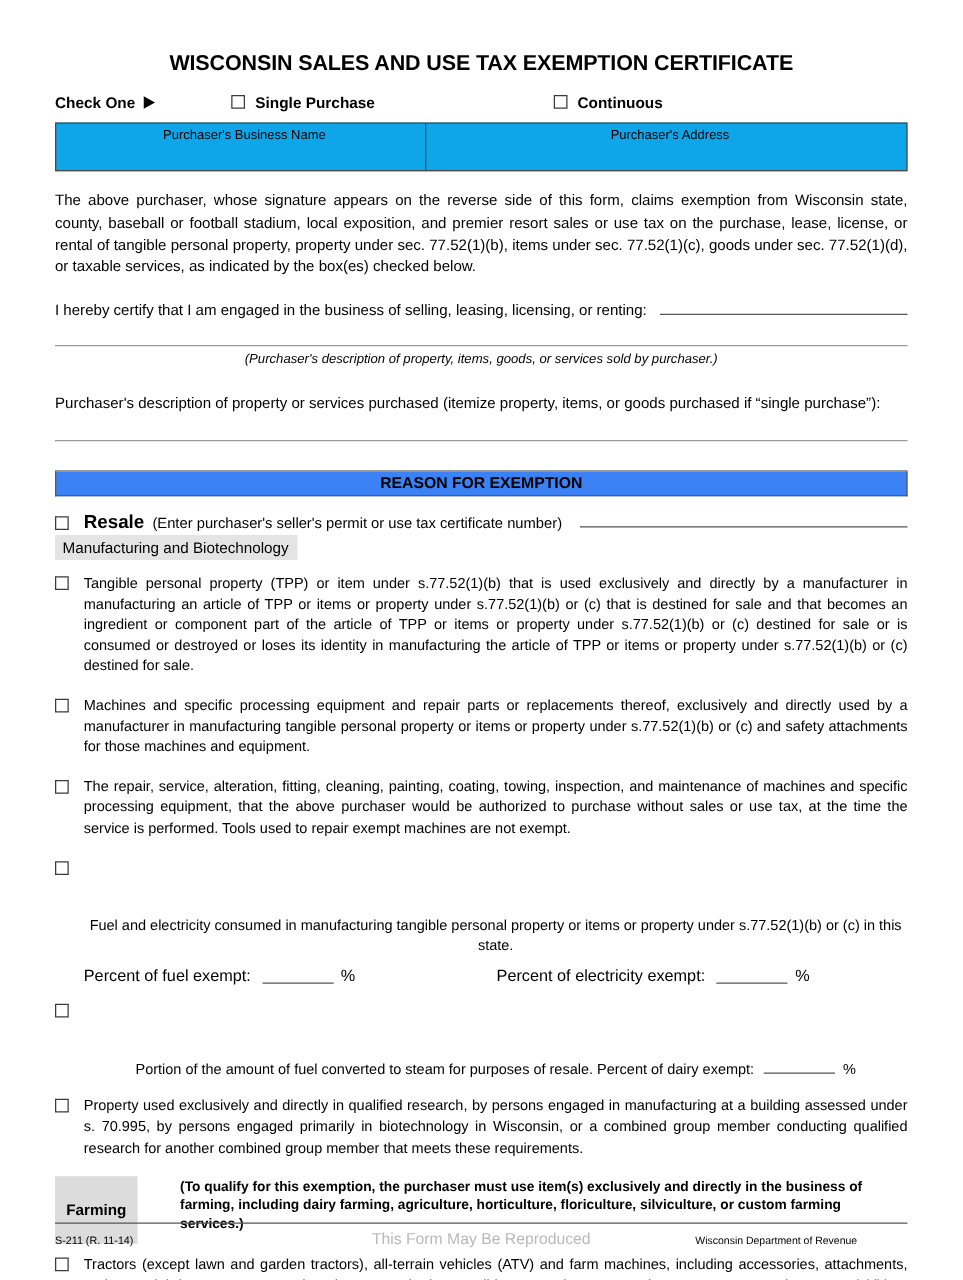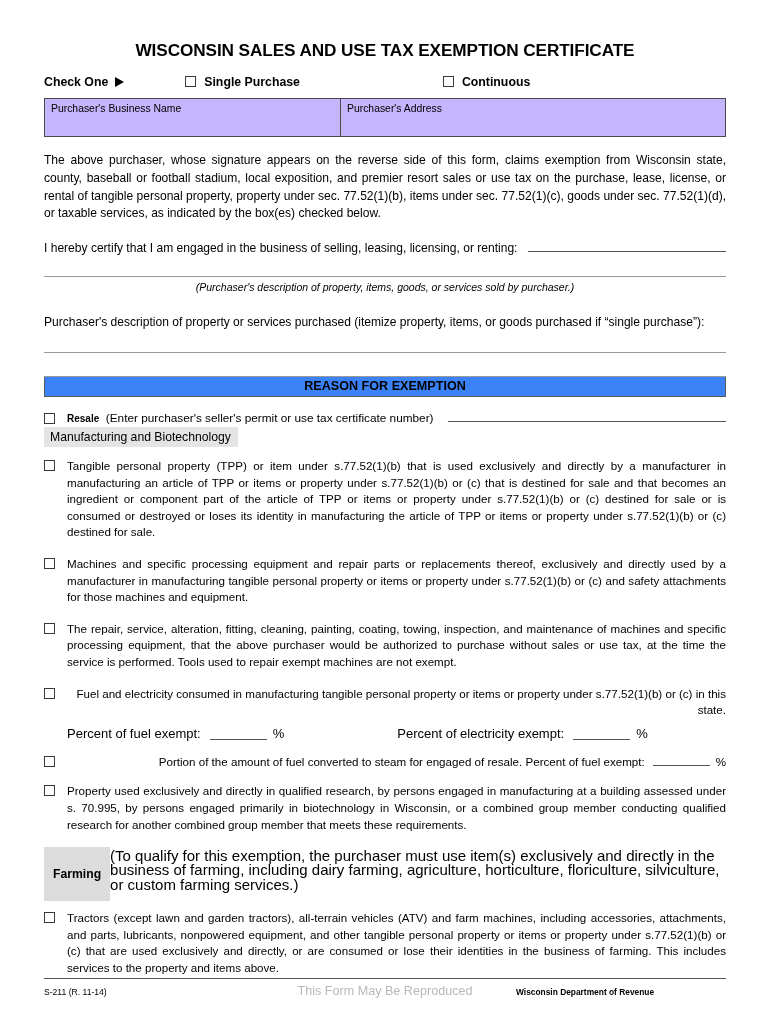--- a/index.html
+++ b/index.html
@@ -64,21 +64,22 @@
   .opt .cb { margin-right: 8px; }
   .opt-single { margin-left: 51px; align-items: center; }
   .opt-cont   { margin-left: 119px; padding-left: 24px; }
 
   
   .boxpair {
     display: flex;
     border: 1.2px solid #4a4a4a;
     box-sizing: border-box;
     margin-top: 7px;
-    background: #c4b5fd;
+    background: #0ea5e9;
+    text-align: center;
   }
   .boxpair > div {
     padding: 4px 0 0 6px;
     font-size: 10.4px;
     box-sizing: border-box;
     height: 37px;
   }
   .boxpair .bl { width: 296px; border-right: 1.2px solid #4a4a4a; }
   .boxpair .br { flex: 1; }
 
@@ -139,30 +140,30 @@
     display: flex;
     margin-top: 11px;
   }
   .item .cb { margin-top: 2px; margin-right: 12px; }
   .item .txt {
     flex: 1;
     font-size: 11.6px;
     line-height: 16.6px;
     text-align: justify;
   }
-  .item .txt.nj { text-align: right; }
+  .item .txt.nj { text-align: center; margin-top: 46px; }
 
   .resale-row {
     display: flex;
     align-items: baseline;
     margin-top: 12px;
   }
   .resale-row .cb { margin-right: 12px; position: relative; top: 2px; }
   .resale-row .rtxt { font-size: 11.8px; }
-  .resale-row .rtxt b { font-weight: bold; font-size: 10px; }
+  .resale-row .rtxt b { font-weight: bold; font-size: 15px; }
   .resale-row .fillline {
     flex: 1;
     border-bottom: 1px solid #555;
     margin-left: 14px;
     height: 12px;
   }
 
   
   .sect-head {
     display: inline-block;
@@ -178,24 +179,25 @@
     margin-top: 14px;
   }
   .farm-badge {
     background: #dcdcdc;
     font-weight: bold;
     font-size: 12.2px;
     padding: 20px 9px;
     flex: none;
   }
   .farm-note {
-    font-size: 15px;
+    font-size: 11px;
     line-height: 14.2px;
-    margin-left: 0;
+    margin-left: 34px;
     padding-top: 2px;
+    font-weight: bold;
   }
 
   
   .pct-row {
     display: flex;
     align-items: center;
     margin-top: 7px;
     margin-left: 23px;
     font-size: 13px;
   }
@@ -224,21 +226,21 @@
     bottom: 26px;
   }
   .footer-rule { border-bottom: 1.2px solid #555; height: 0; }
   .footer-row {
     display: flex;
     align-items: baseline;
     margin-top: 5px;
   }
   .f-left  { font-size: 8.6px; width: 210px; }
   .f-mid   { flex: 1; text-align: center; font-size: 12.6px; color: #b9b9b9; }
-  .f-right { font-size: 8.4px; width: 210px; text-align: left; font-weight: bold; }
+  .f-right { font-size: 8.4px; width: 210px; text-align: center; font-weight: normal; }
 </style>
 </head>
 <body>
 
 <div class="page">
 
   <div class="title">WISCONSIN SALES AND USE TAX EXEMPTION CERTIFICATE</div>
 
   
   <div class="checkone-row">
@@ -321,21 +323,21 @@
     <span class="pct-blank"></span>
     <span>%</span>
     <span class="pct-gap"></span>
     <span>Percent of electricity exempt:</span>
     <span class="pct-blank"></span>
     <span>%</span>
   </div>
 
   <div class="item" style="margin-top:13px">
     <span class="cb"></span>
-    <span class="txt nj"><span>Portion of the amount of fuel converted to steam for engaged of resale.  Percent of fuel exempt:</span><span class="inline-blank"></span><span>%</span></span>
+    <span class="txt nj"><span>Portion of the amount of fuel converted to steam for purposes of resale.  Percent of dairy exempt:</span><span class="inline-blank"></span><span>%</span></span>
   </div>
 
   <div class="item" style="margin-top:13px">
     <span class="cb"></span>
     <span class="txt">Property used exclusively and directly in qualified research, by persons engaged in manufacturing at a building assessed under s. 70.995, by persons engaged primarily in biotechnology in Wisconsin, or a combined group member conducting qualified research for another combined group member that meets these requirements.</span>
   </div>
 
   
   <div class="farm-head-row">
     <span class="farm-badge">Farming</span>

